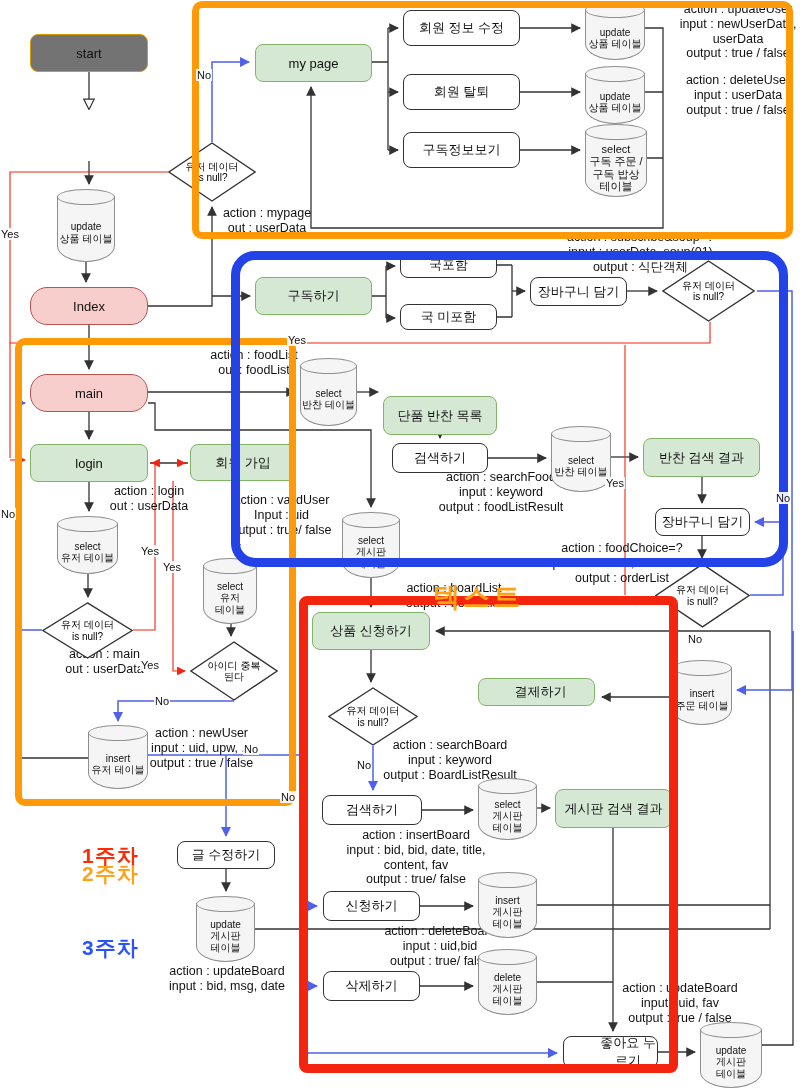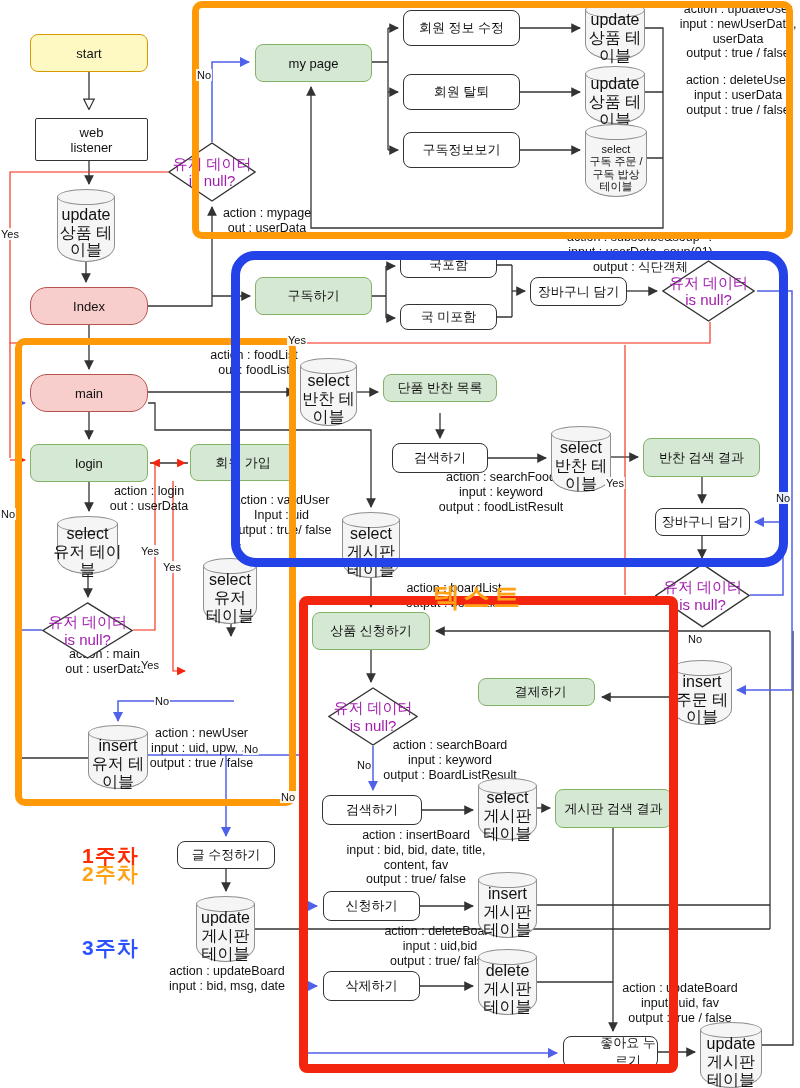--- a/index.html
+++ b/index.html
@@ -3,34 +3,34 @@
 <meta charset="utf-8">
 <style>
   html,body{margin:0;padding:0;background:#ffffff;font-family:"Liberation Sans","DejaVu Sans",sans-serif;}
   #stage{position:relative;width:800px;height:1088px;background:#ffffff;overflow:hidden;}
   #edges{position:absolute;left:0;top:0;z-index:1;}
   .txt{white-space:pre-line;text-align:center;}
   .box{position:absolute;z-index:3;display:flex;align-items:center;justify-content:center;
        font-size:13px;color:#111;background:#fff;border:1.5px solid #333;border-radius:8px;box-sizing:border-box;}
   .green{background:#d5e8d4;border-color:#82b366;}
   .pink{background:#f8cecc;border-color:#b85450;border-radius:17px;}
-  .peach{background:#fef9c3;border-color:#d79b00;}
+  .peach{background:#737373;border-color:#d79b00;}
   .sharp{border-radius:2px;}
   .db{position:absolute;z-index:3;}
   .db-body{position:absolute;left:0;right:0;top:7px;bottom:0;background:#f5f5f5;border:1.4px solid #8f8f8f;
            border-top:none;border-radius:0 0 50% 50% / 0 0 16px 16px;box-sizing:border-box;}
   .db-top{position:absolute;left:0;right:0;top:0;height:16px;background:#f5f5f5;border:1.4px solid #8f8f8f;
           border-radius:50%;box-sizing:border-box;}
   .db-label{position:absolute;left:-4px;right:-4px;top:15px;bottom:1px;display:flex;align-items:center;
-            justify-content:center;font-size:16px;line-height:1.12;color:#111;}
+            justify-content:center;font-size:10px;line-height:1.12;color:#111;}
   .diamond{position:absolute;z-index:3;}
   .dshape{position:absolute;left:0;top:0;width:100%;height:100%;}
   .dshape polygon{fill:#ffffff;stroke:#333;stroke-width:1.4;vector-effect:non-scaling-stroke;}
   .dlabel{position:absolute;left:0;right:0;top:0;bottom:0;display:flex;align-items:center;justify-content:center;
-          font-size:15px;line-height:1.15;color:#a21caf;}
+          font-size:10px;line-height:1.15;color:#000000;}
   .ann{position:absolute;z-index:2;font-size:12.5px;line-height:1.18;color:#111;text-align:center;white-space:pre-line;}
   .gbox{position:absolute;z-index:4;pointer-events:none;background:transparent;box-sizing:border-box;}
   #gb-top{left:192px;top:1px;width:601px;height:238px;border:7px solid #ff9908;border-radius:10px;}
   #gb-left{left:15px;top:338px;width:281px;height:468px;border:7px solid #ff9908;border-radius:10px;}
   #gb-blue{left:231px;top:251px;width:557px;height:316px;border:9px solid #2342e8;border-radius:24px;}
   #gb-red{left:299px;top:596px;width:379px;height:477px;border:9px solid #f3250e;border-radius:8px;}
   .elabel{position:absolute;z-index:5;font-size:11px;color:#111;background:rgba(255,255,255,.9);padding:0 1px;}
   .week{position:absolute;z-index:6;font-size:21px;font-weight:bold;letter-spacing:1px;}
   #week1{left:82px;top:842px;color:#ff2a00;}
   #week2{left:82px;top:860px;color:#ffa216;}
@@ -131,24 +131,20 @@
       <path d="M306,986 H317" marker-end="url(#ml)"></path>
       <path d="M373,746 V790" marker-end="url(#ml)"></path>
       <path d="M757,291 H792 V690 H737" marker-end="url(#ml)"></path>
       <path d="M750,595 H783 V522 H755" marker-end="url(#ml)"></path>
     </g>
   </svg>
 
   <div class="box peach" style="left:30px;top:34px;width:118px;height:38px;">
       <span class="txt">start</span>
     </div>
-  <div class="box sharp" style="left:35px;top:118px;width:113px;height:43px;">
-      <span class="txt">web
-listener</span>
-    </div>
   <div class="box pink" style="left:30px;top:287px;width:118px;height:38px;">
       <span class="txt">Index</span>
     </div>
   <div class="box pink" style="left:30px;top:374px;width:118px;height:38px;">
       <span class="txt">main</span>
     </div>
   <div class="box green" style="left:30px;top:444px;width:118px;height:38px;">
       <span class="txt">login</span>
     </div>
   <div class="box green" style="left:190px;top:444px;width:106px;height:37px;">
@@ -171,21 +167,21 @@
     </div>
   <div class="box" style="left:400px;top:252px;width:97px;height:26px;">
       <span class="txt">국포함</span>
     </div>
   <div class="box" style="left:400px;top:304px;width:97px;height:26px;">
       <span class="txt">국 미포함</span>
     </div>
   <div class="box" style="left:530px;top:277px;width:97px;height:29px;">
       <span class="txt">장바구니 담기</span>
     </div>
-  <div class="box green" style="left:383px;top:374px;width:114px;height:28px;">
+  <div class="box green" style="left:383px;top:396px;width:114px;height:39px;">
       <span class="txt">단품 반찬 목록</span>
     </div>
   <div class="box" style="left:392px;top:443px;width:96px;height:30px;">
       <span class="txt">검색하기</span>
     </div>
   <div class="box green" style="left:643px;top:438px;width:117px;height:39px;">
       <span class="txt">반찬 검색 결과</span>
     </div>
   <div class="box" style="left:655px;top:508px;width:95px;height:28px;">
       <span class="txt">장바구니 담기</span>
@@ -334,20 +330,27 @@
       </svg>
       <div class="txt dlabel">유저 데이터
 is null?</div>
     </div>
   <div class="diamond" style="left:42px;top:602px;width:91px;height:57px;">
       <svg class="dshape" viewBox="0 0 100 60" preserveAspectRatio="none">
         <polygon points="50,1 99,30 50,59 1,30"></polygon>
       </svg>
       <div class="txt dlabel">유저 데이터
 is null?</div>
+    </div>
+  <div class="diamond" style="left:190px;top:641px;width:88px;height:60px;">
+      <svg class="dshape" viewBox="0 0 100 60" preserveAspectRatio="none">
+        <polygon points="50,1 99,30 50,59 1,30"></polygon>
+      </svg>
+      <div class="txt dlabel">아이디 중복
+된다</div>
     </div>
   <div class="diamond" style="left:655px;top:563px;width:95px;height:65px;">
       <svg class="dshape" viewBox="0 0 100 60" preserveAspectRatio="none">
         <polygon points="50,1 99,30 50,59 1,30"></polygon>
       </svg>
       <div class="txt dlabel">유저 데이터
 is null?</div>
     </div>
   <div class="diamond" style="left:328px;top:687px;width:90px;height:59px;">
       <svg class="dshape" viewBox="0 0 100 60" preserveAspectRatio="none">
@@ -377,20 +380,23 @@
   <div class="ann" style="left:90px;top:484px;width:118px;">action : login
 out : userData</div>
   <div class="ann" style="left:224px;top:493px;width:115px;">action : validUser
 Input : uid
 output : true/ false</div>
   <div class="ann" style="left:10px;top:647px;width:95px;padding-left:47px;">action : main
 out : userData</div>
   <div class="ann" style="left:144px;top:726px;width:115px;">action : newUser
 input : uid, upw, ...
 output : true / false</div>
+  <div class="ann" style="left:542px;top:541px;width:160px;">action : foodChoice=?
+input : userData, foodChoice
+output : orderList</div>
   <div class="ann" style="left:394px;top:581px;width:120px;">action : boardList
 output : boardList</div>
   <div class="ann" style="left:380px;top:738px;width:140px;">action : searchBoard
 input : keyword
 output : BoardListResult</div>
   <div class="ann" style="left:346px;top:828px;width:140px;">action : insertBoard
 input : bid, bid, date, title,
 content, fav
 output : true/ false</div>
   <div class="ann" style="left:380px;top:924px;width:120px;">action : deleteBoard

